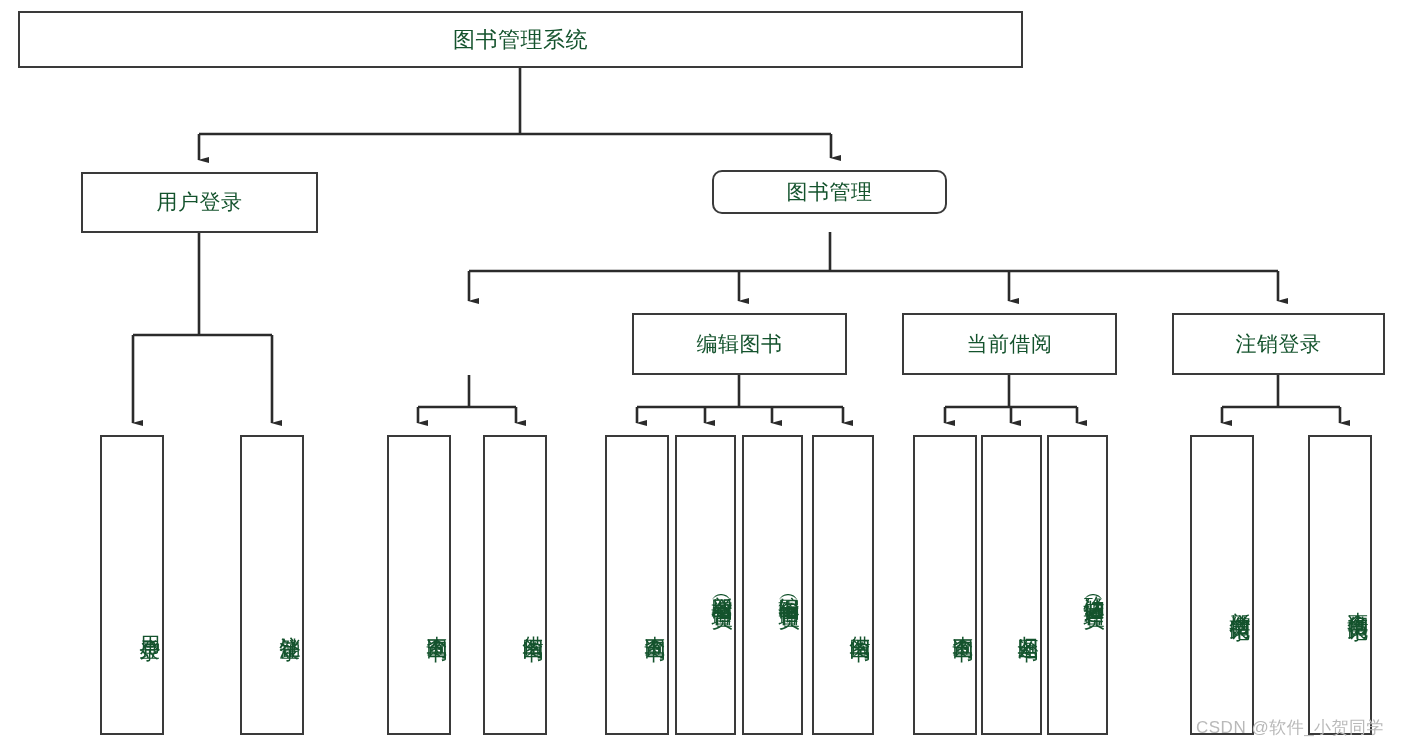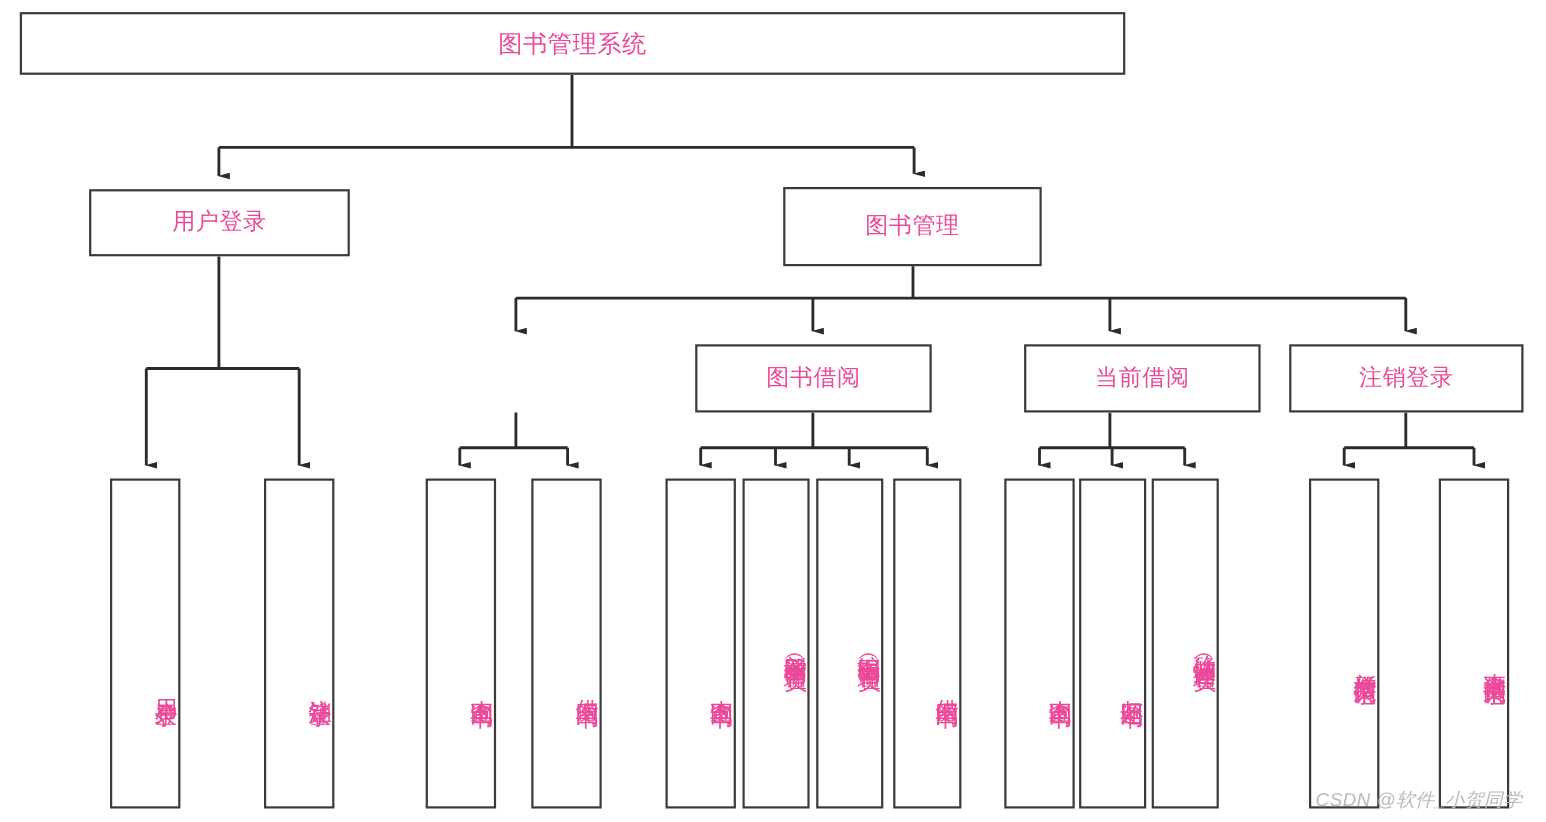--- a/index.html
+++ b/index.html
@@ -26,21 +26,21 @@
     pointer-events: none;
   }
   .node {
     position: absolute;
     box-sizing: border-box;
     background: #ffffff;
     border: 2.5px solid #3a3a3a;
     display: flex;
     align-items: center;
     justify-content: center;
-    color: #ec4899;
+    color: #14532d;
     line-height: 1.18;
   }
   .node.horiz {
     font-size: 21px;
     letter-spacing: 0.5px;
     text-align: center;
     padding: 0 4px;
   }
   .node.root {
     font-size: 22px;
@@ -54,21 +54,20 @@
     justify-content: center;
     padding-top: 6px;
     white-space: nowrap;
   }
   .watermark {
     position: absolute;
     font-size: 17px;
     color: #b9b9b9;
     white-space: nowrap;
     letter-spacing: 0.5px;
-    font-style: italic;
   }
 </style>
 </head>
 <body>
 
 <div id="canvas">
 
   <svg class="edges" viewBox="0 0 1405 747">
     <defs>
       <marker id="arrow" markerWidth="10" markerHeight="12" refX="3" refY="10" orient="auto" markerUnits="userSpaceOnUse">
@@ -116,24 +115,24 @@
       <path d="M1222,407 L1340,407"></path>
       <path d="M1222,407 L1222,423" marker-end="url(#arrow)"></path>
       <path d="M1340,407 L1340,423" marker-end="url(#arrow)"></path>
 
     </g>
   </svg>
 
   <div class="node horiz root" style="left:18px; top:11px; width:1005px; height:57px;">图书管理系统</div>
 
   <div class="node horiz" style="left:81px; top:172px; width:237px; height:61px;">用户登录</div>
-  <div class="node horiz" style="left:712px; top:170px; width:235px; height:72px;">图书管理</div>
+  <div class="node horiz" style="left:712px; top:170px; width:235px; height:44px;border-radius:10px;">图书管理</div>
 
-  <div class="node horiz" style="left:632px; top:313px; width:215px; height:62px;">图书借阅</div>
-  <div class="node horiz" style="left:902px; top:313px; width:215px; height:62px;margin-left:29px;">当前借阅</div>
+  <div class="node horiz" style="left:632px; top:313px; width:215px; height:62px;">编辑图书</div>
+  <div class="node horiz" style="left:902px; top:313px; width:215px; height:62px;">当前借阅</div>
   <div class="node horiz" style="left:1172px; top:313px; width:213px; height:62px;">注销登录</div>
 
   <div class="node vert" style="left:100px; top:435px; width:64px; height:300px; padding-top:76px;">用户登录</div>
   <div class="node vert" style="left:240px; top:435px; width:64px; height:300px; padding-top:76px;">注销登录</div>
 
   <div class="node vert" style="left:387px; top:435px; width:64px; height:300px; padding-top:76px;">查询图书</div>
   <div class="node vert" style="left:483px; top:435px; width:64px; height:300px; padding-top:76px;">借阅图书</div>
 
   <div class="node vert" style="left:605px; top:435px; width:64px; height:300px; padding-top:76px;">查询图书</div>
   <div class="node vert" style="left:675px; top:435px; width:61px; height:300px; padding-top:6px;">新增图书（管理员）</div>

